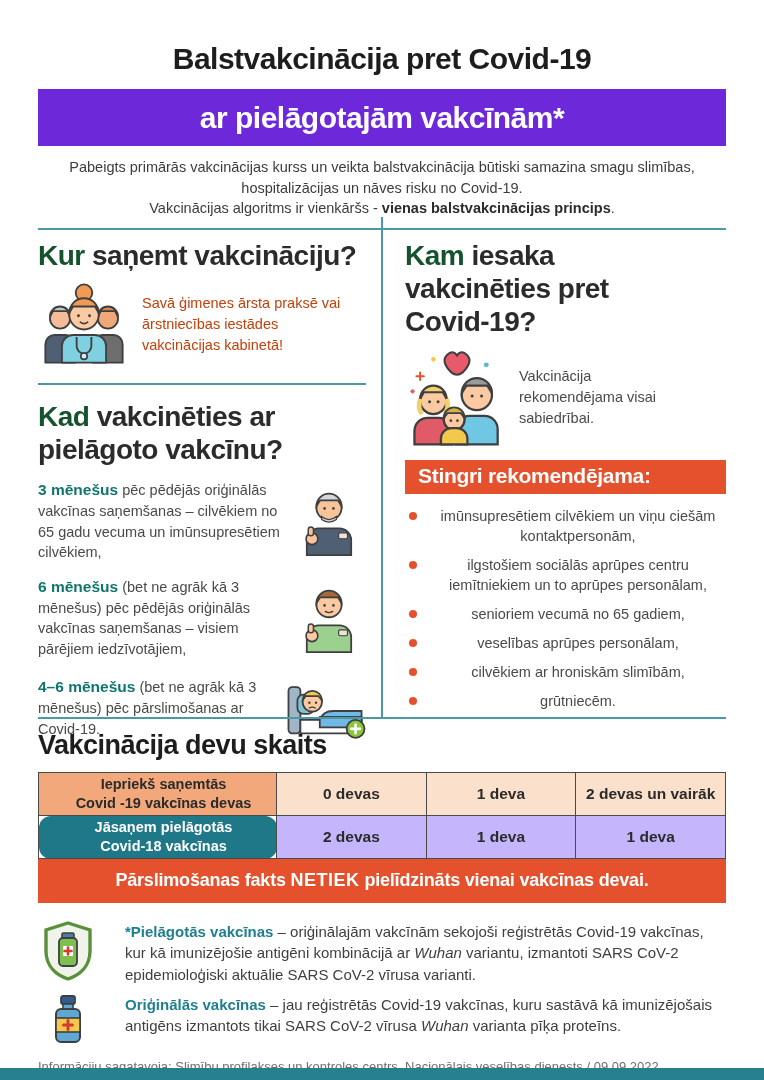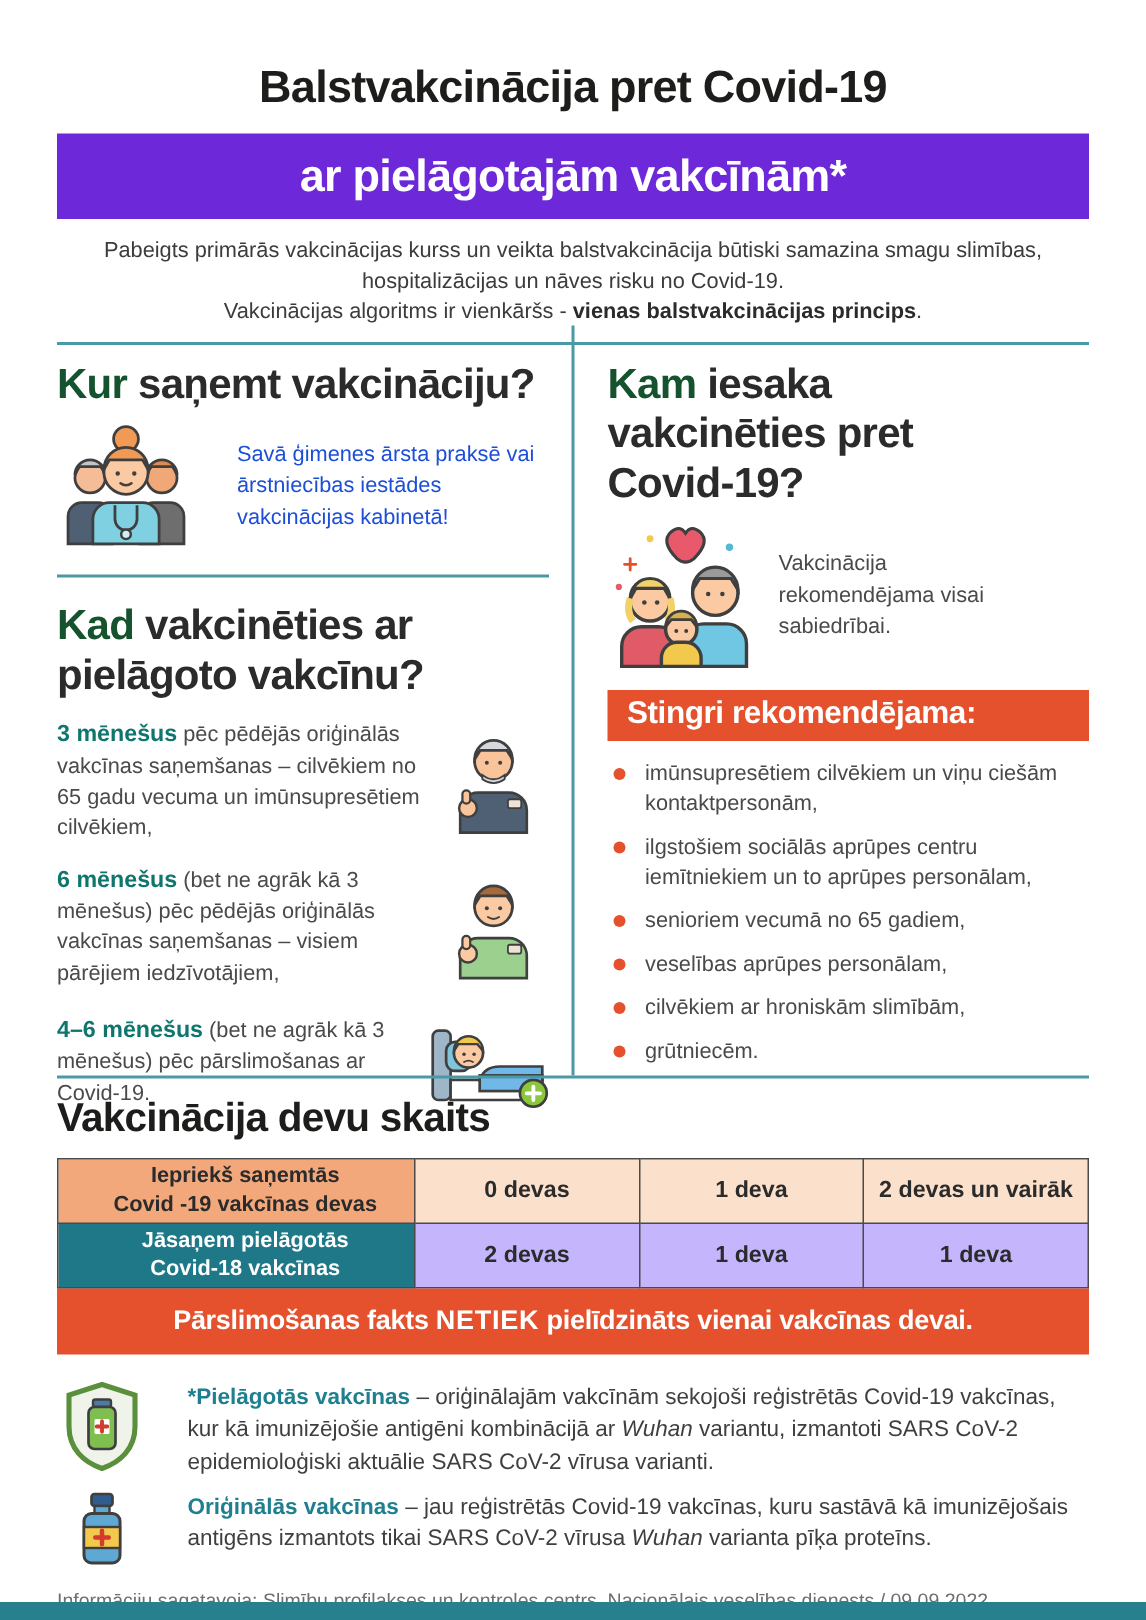--- a/index.html
+++ b/index.html
@@ -19,43 +19,43 @@
   .top-rule { margin:9px 38px 0; border-top:2px solid #4C99A6; }
   
   .sec-columns { position:absolute; top:217px; left:38px; right:38px; height:500px; }
   .v-divider { position:absolute; left:calc(50% - 1px); top:0; bottom:0; width:2px; background:#4C99A6; }
   .col-left  { position:absolute; left:0; top:0; width:calc(50% - 16px); }
   .col-right { position:absolute; right:0; top:0; width:calc(50% - 23px); }
   h2.q { font-size:28px; font-weight:700; color:#2b2b2b; line-height:1.18; letter-spacing:-0.5px; }
   h2.q .accent { color:#14532d; }
   .kur-h { margin-top:22px; }
   .where-row { margin-top:6px; display:flex; align-items:center; gap:12px; }
-  .where-row p { font-size:14.5px; line-height:1.45; color:#1d4ed8; max-width:205px;margin-left:16px; }
+  .where-row p { font-size:14.5px; line-height:1.45; color:#c2410c; max-width:205px; }
   .left-rule { margin-top:13px; border-top:2px solid #4C99A6; }
   .kad-h { margin-top:15px; max-width:300px; }
   .when-item { margin-top:13px; display:flex; align-items:center; gap:6px; }
   .when-item .txt { flex:1; font-size:14.5px; line-height:1.42; color:#4a4a4a; }
   .when-item .lead { color:#0f766e; font-weight:700; font-size:15.5px;margin-top:47px; }
   .kam-h { margin-top:22px; max-width:235px; }
   .who-row { margin-top:9px; display:flex; align-items:center; gap:10px; }
   .who-row p { font-size:14.5px; line-height:1.45; color:#4a4a4a; max-width:140px; }
   .strong-box { margin-top:13px; background:#E5502D; color:#ffffff; font-size:21px; font-weight:700; padding:4px 13px 6px; letter-spacing:-0.3px; }
-  .who-list { margin-top:12px; list-style:none; }
+  .who-list { margin-top:12px; list-style:none;text-align:center; }
   .who-list li { position:relative; padding-left:25px; margin-bottom:9px; font-size:14.5px; line-height:1.38; color:#4a4a4a; }
   .who-list li::before { content:""; position:absolute; left:4px; top:6px; width:8px; height:8px; border-radius:50%; background:#E5502D; }
   
   .sec-bottom { position:absolute; top:717px; left:38px; right:38px; border-top:2px solid #4C99A6; }
   .doses-h { margin-top:11px; font-size:27px; font-weight:700; color:#1d1d1b; letter-spacing:-0.5px; }
   table.doses { margin-top:11px; width:100%; border-collapse:collapse; table-layout:fixed; }
   table.doses td { border:1.5px solid #4a4a4a; height:43px; text-align:center; font-size:15.5px; font-weight:700; color:#2b2b2b; }
   table.doses col.lbl { width:238px; }
   td.lbl-cell { text-align:left; padding-left:12px; font-size:14.5px !important; line-height:1.3; }
   .r1-lbl { background:#F2A87B; }
   .r1-cell { background:#FBE0CB; }
-  .r2-lbl { background:#1E7888; color:#ffffff !important; }
+  .r2-lbl { background:#1E7888; color:#ffffff !important;border-radius:12px; }
   .r2-cell { background:#c4b5fd; }
   .banner { background:#E5502D; color:#ffffff; text-align:center; font-size:18px; font-weight:700; padding:11px 0 12px; letter-spacing:-0.2px; }
   .banner .hard { font-weight:700; letter-spacing:0.5px; }
   .footnote { margin-top:18px; display:flex; align-items:flex-start; }
   .footnote + .footnote { margin-top:9px; }
   .fn-icon { width:60px; flex:0 0 60px; margin-right:27px; display:flex; justify-content:center; }
   .fn-text { flex:1; font-size:15px; line-height:1.42; color:#3f3f3f; }
   .fn-text .lead { color:#1F7F8E; font-weight:700; }
   .credits { margin-top:15px; font-size:13px; color:#6d6e71; }
   .bottom-strip { position:absolute; left:0; right:0; bottom:0; height:12px; background:#26808E; }

